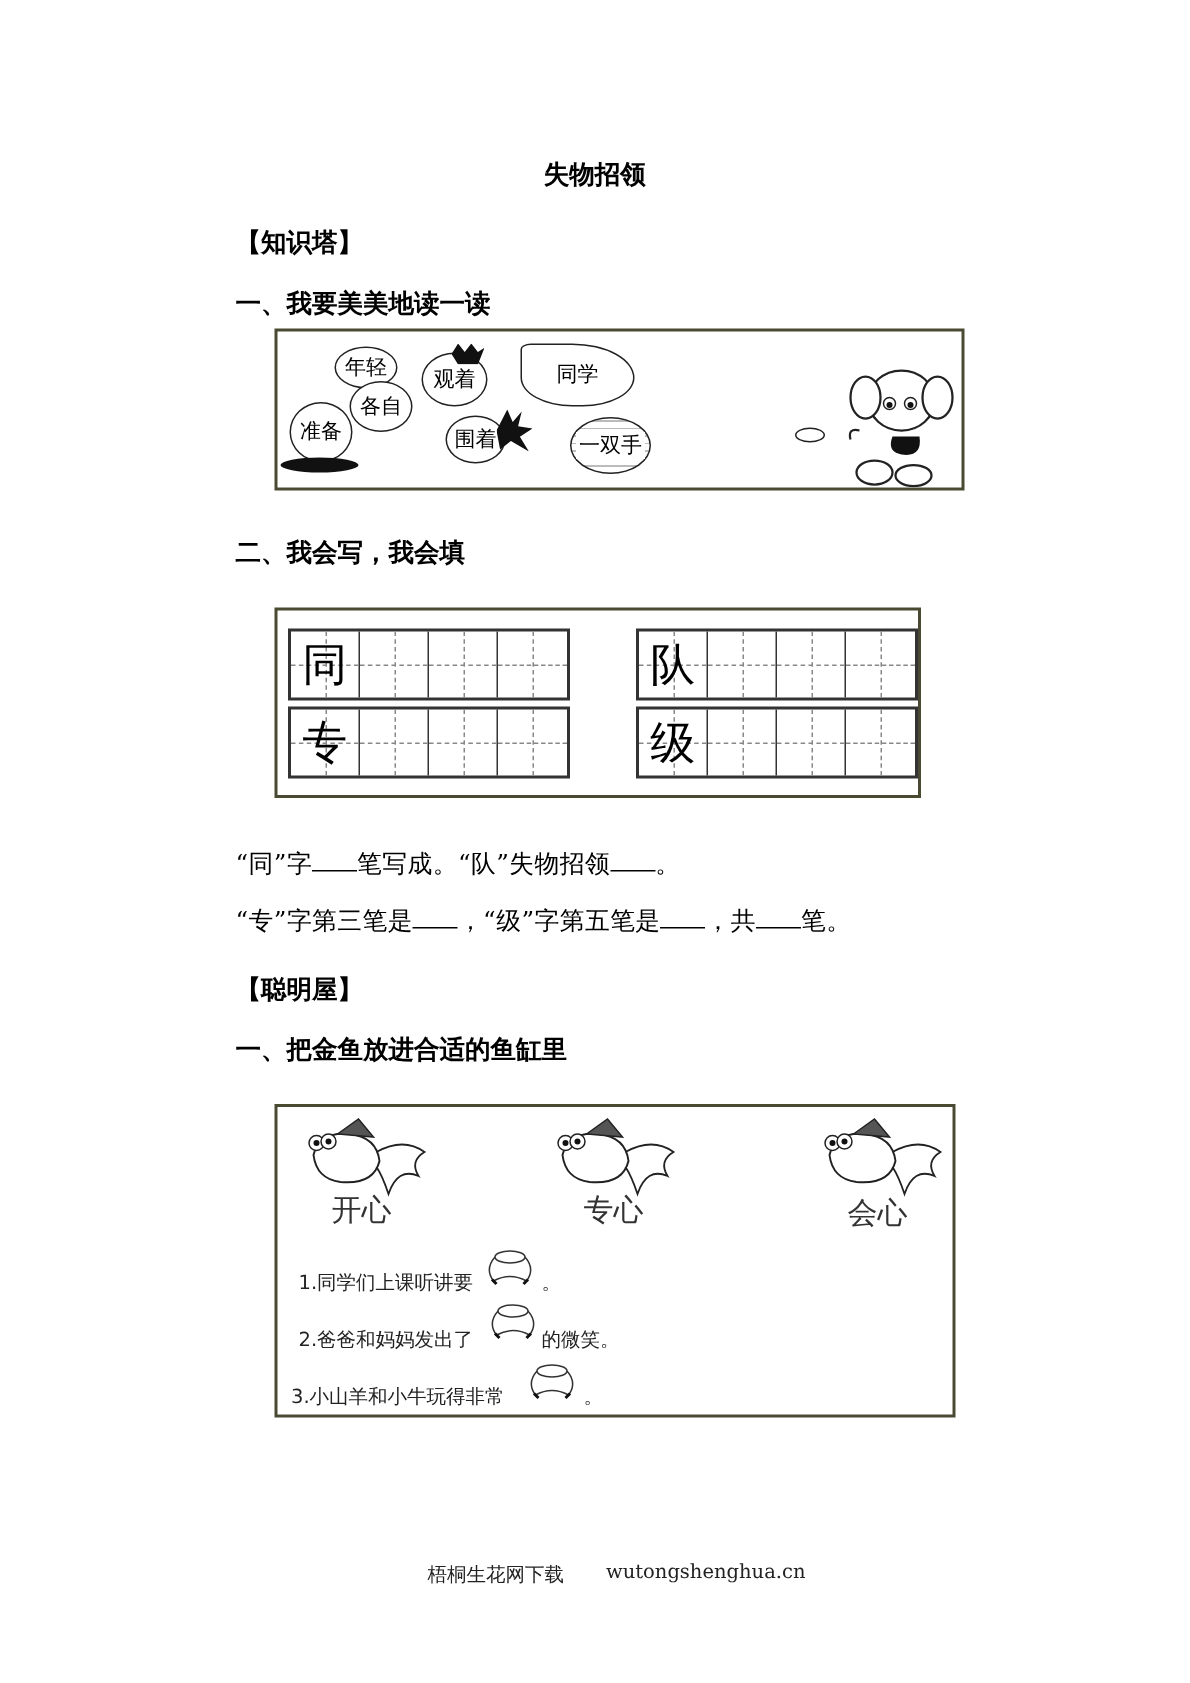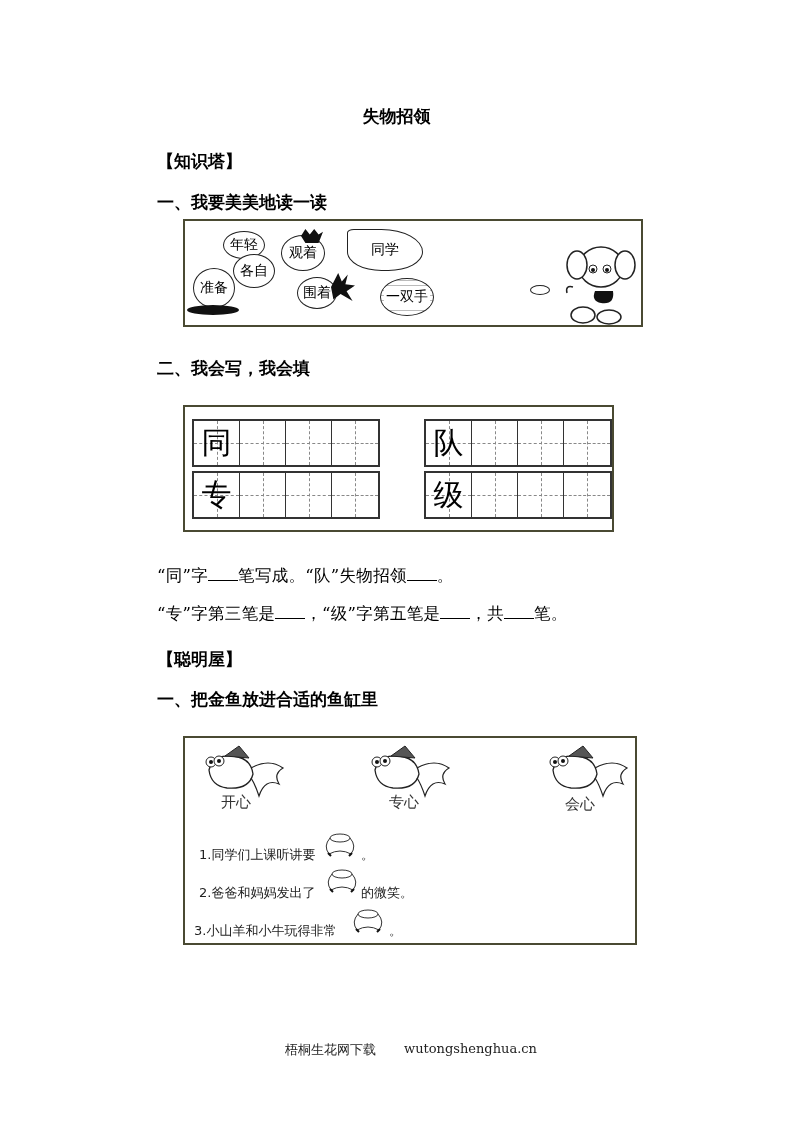--- a/index.html
+++ b/index.html
@@ -21,21 +21,21 @@
   .cell { width:46px; height:44px; border-right:1.5px solid #333; position:relative; box-sizing:border-box; }
   .cell:last-child { border-right:none; }
   .cell::before { content:""; position:absolute; left:50%; top:0; bottom:0; border-left:1px dashed #888; }
   .cell::after { content:""; position:absolute; top:50%; left:0; right:0; border-top:1px dashed #888; }
   .cell span { position:absolute; left:0; right:0; top:0; bottom:0; display:flex; align-items:center; justify-content:center;
                font-size:30px; font-family:"DejaVu Serif", serif; z-index:2; }
 
   .qline { font-size:16.5px; white-space:nowrap; letter-spacing:0.3px; }
   .blank { display:inline-block; width:30px; border-bottom:1px solid #000; height:14px; }
 
-  .fishlabel { position:absolute; font-family:"DejaVu Sans", sans-serif; font-size:15px; color:#333; }
+  .fishlabel { position:absolute; font-family:"DejaVu Sans", sans-serif; font-size:20px; color:#333; }
   .sent { position:absolute; font-family:"DejaVu Sans", sans-serif; font-size:13px; color:#222; white-space:nowrap; }
   .bowl { position:absolute; width:34px; height:26px; }
   .footer { font-size:13px; color:#222; white-space:nowrap; }
 </style>
 </head>
 <body>
 
 <div class="abs title">失物招领</div>
 
 <div class="abs h" style="left:157px; top:150px;">【知识塔】</div>

